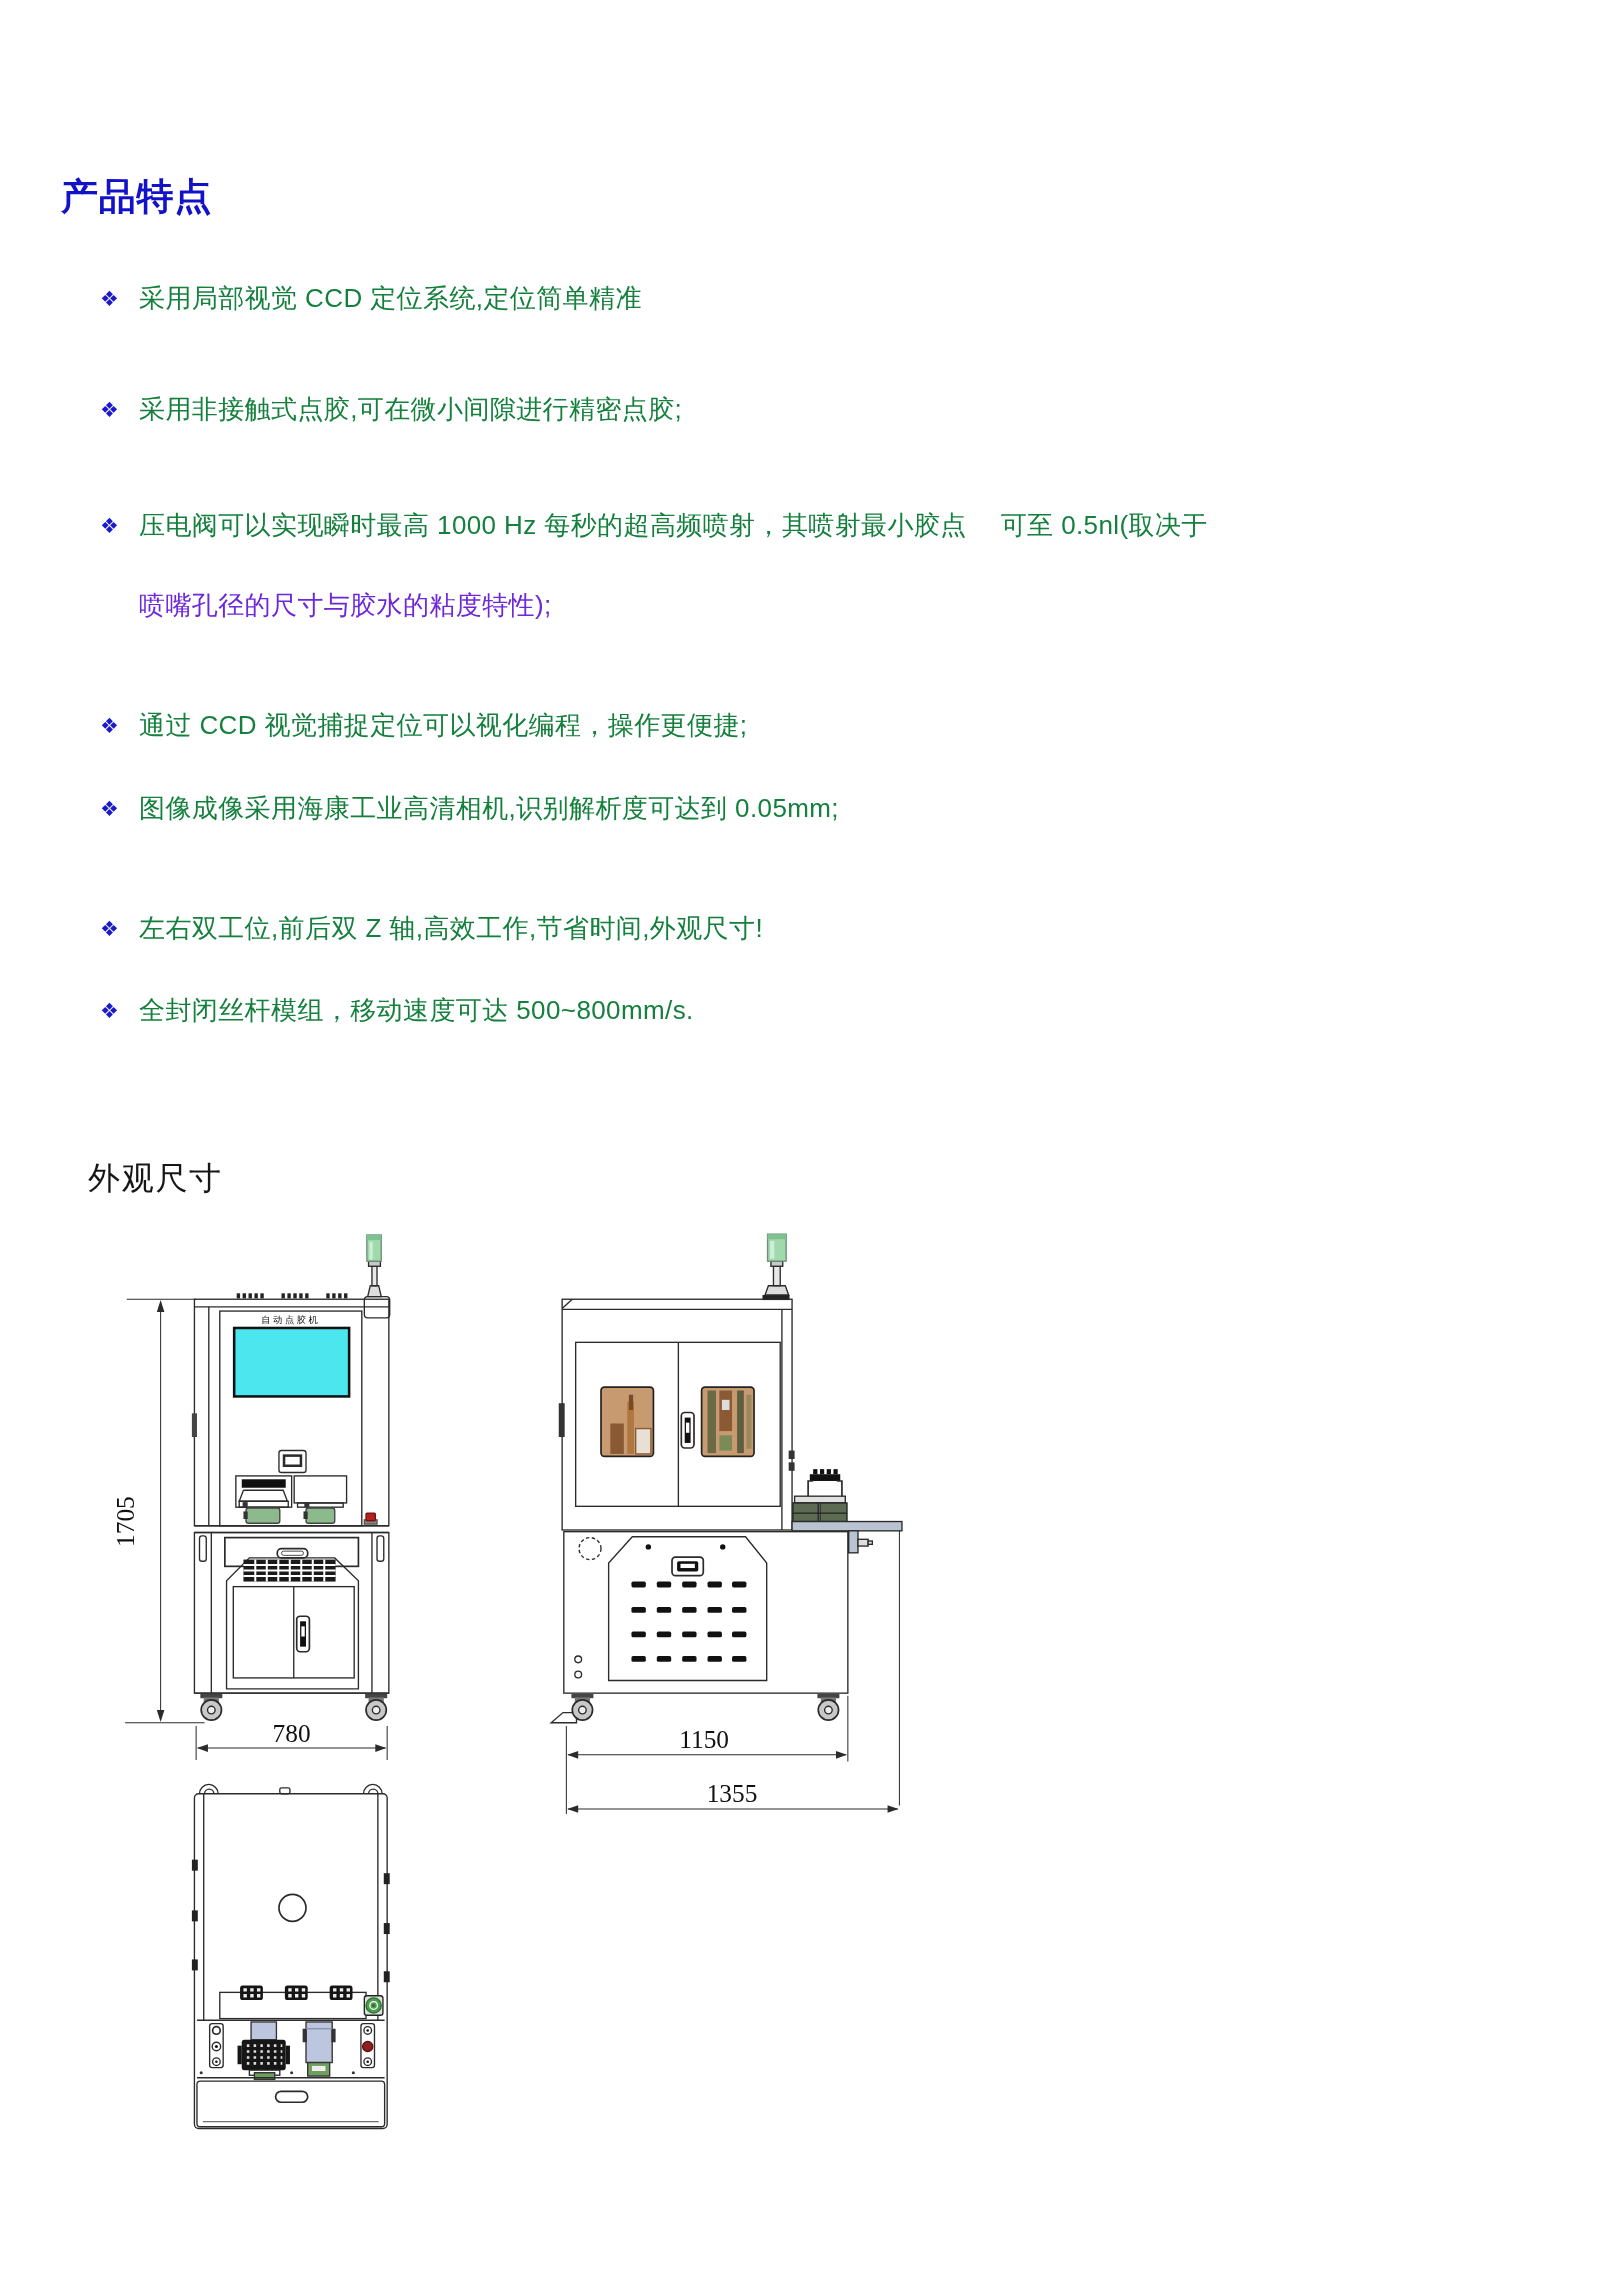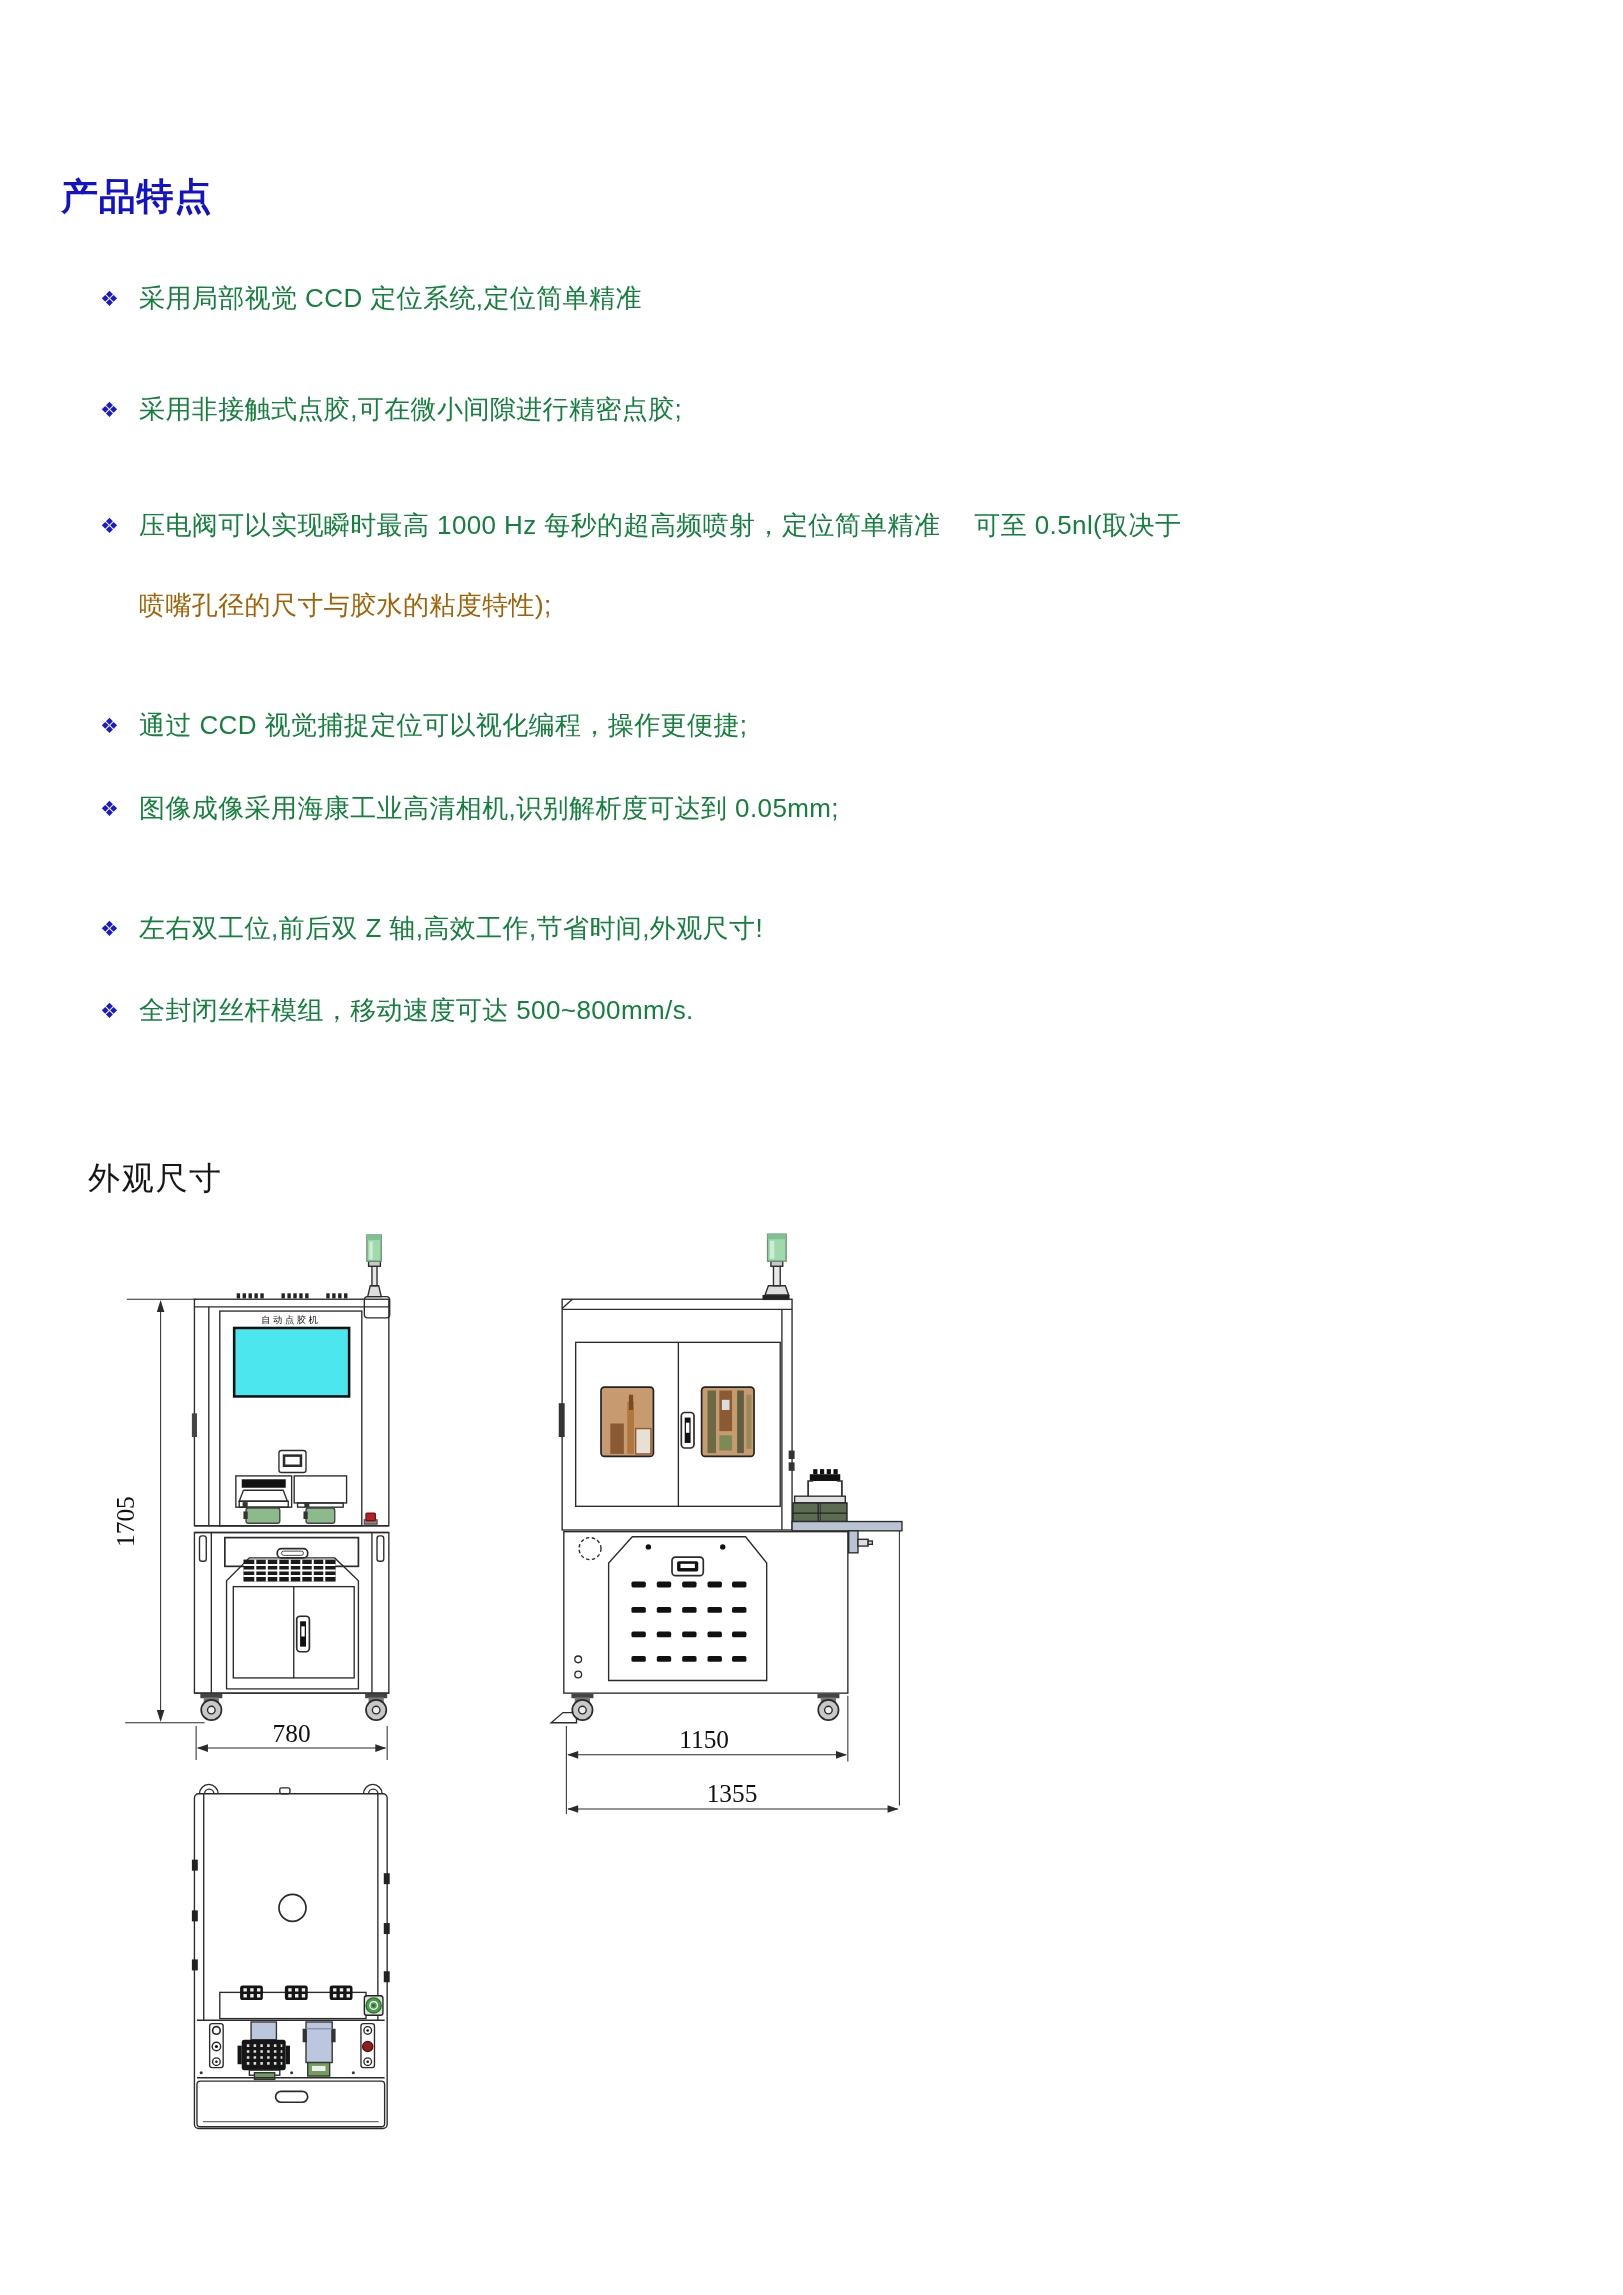--- a/index.html
+++ b/index.html
@@ -3,42 +3,42 @@
 <meta charset="utf-8">
 <style>
   html,body{margin:0;padding:0;background:#ffffff;}
   #page{position:relative;width:1577px;height:2295px;background:#ffffff;overflow:hidden;
         font-family:"Liberation Sans",sans-serif;}
   .h1{position:absolute;left:61px;top:172px;font-size:37px;font-weight:bold;color:#1212c8;letter-spacing:0.8px;}
   .h2{position:absolute;left:61px;top:1157px;font-size:32px;color:#161616;letter-spacing:1.7px;margin-left:27px;}
   .bullet{position:absolute;left:100px;display:flex;align-items:center;white-space:nowrap;}
   .marker{display:inline-block;width:39px;font-size:21px;color:#1a1acd;}
   .btext{font-size:26px;color:#15803d;letter-spacing:0.4px;}
-  .bcont{position:absolute;left:139px;font-size:26px;color:#a16207;letter-spacing:0.4px;white-space:nowrap;}
+  .bcont{position:absolute;left:139px;font-size:26px;color:#6d28d9;letter-spacing:0.4px;white-space:nowrap;}
   svg text{font-family:"Liberation Serif",serif;fill:#111;stroke:none;}
   svg text.lbl{font-family:"Liberation Sans",sans-serif;}
 </style>
 </head>
 <body>
 
 <div id="page">
 
   <div class="h1">产品特点</div>
 
   <div class="bullet" style="top:281px">
     <span class="marker">❖</span>
     <span class="btext">采用局部视觉 CCD 定位系统,定位简单精准</span>
   </div>
   <div class="bullet" style="top:392px">
     <span class="marker">❖</span>
     <span class="btext">采用非接触式点胶,可在微小间隙进行精密点胶;</span>
   </div>
   <div class="bullet" style="top:508px">
     <span class="marker">❖</span>
-    <span class="btext">压电阀可以实现瞬时最高 1000 Hz 每秒的超高频喷射，定位简单精准　 可至 0.5nl(取决于</span>
+    <span class="btext">压电阀可以实现瞬时最高 1000 Hz 每秒的超高频喷射，其喷射最小胶点　 可至 0.5nl(取决于</span>
   </div>
   <div class="bcont" style="top:588px">喷嘴孔径的尺寸与胶水的粘度特性);</div>
   <div class="bullet" style="top:708px">
     <span class="marker">❖</span>
     <span class="btext">通过 CCD 视觉捕捉定位可以视化编程，操作更便捷;</span>
   </div>
   <div class="bullet" style="top:791px">
     <span class="marker">❖</span>
     <span class="btext">图像成像采用海康工业高清相机,识别解析度可达到 0.05mm;</span>
   </div>

